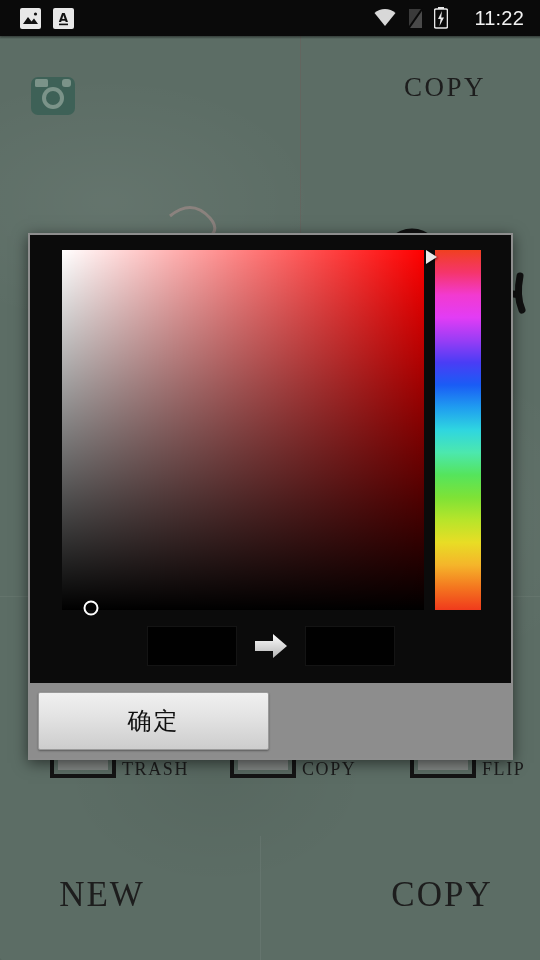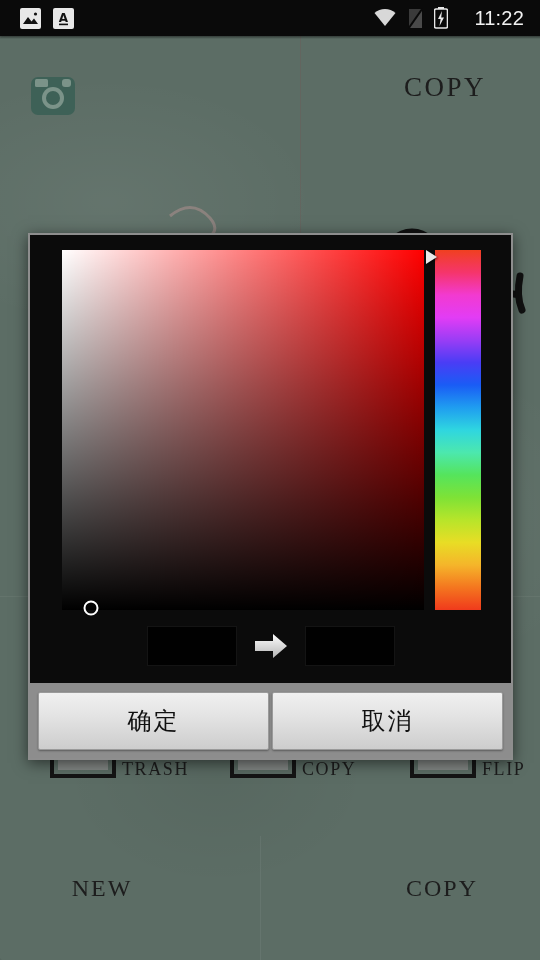--- a/index.html
+++ b/index.html
@@ -72,21 +72,21 @@
   .tool-icon { width:78px; height:48px; position:relative; }
   .tool-label {
     margin-top:6px; font-family:"Liberation Serif", serif;
     font-size:18px; letter-spacing:1.6px; color:#1c1c1c;
   }
 
   
   .footer-btn { position:absolute; top:875px; width:140px; height:50px; }
   .footer-btn.new { left:32px; }
   .footer-btn.share { left:372px; }
-  .footer-btn .scribble-word { font-size:24px; letter-spacing:2px; }
+  .footer-btn .scribble-word { font-size:35px; letter-spacing:2px; }
 
   
   .dialog {
     position:absolute; left:28px; top:233px; width:485px; height:527px;
     background:#0b0b0b; border:2px solid #8e8e8e;
     box-shadow:0 3px 14px rgba(0,0,0,.55);
   }
   .picker-body { position:relative; width:100%; height:448px; background:#0b0b0b; }
 
   .sv-square {
@@ -237,21 +237,20 @@
             </linearGradient>
           </defs>
           <path d="M1 9 L19 9 L19 2 L33 14 L19 26 L19 19 L1 19 Z" fill="url(#agr)"></path>
         </svg>
         <div class="swatch" id="swatch-new" style="background: rgb(1, 1, 1);"></div>
       </div>
     </div>
 
     <div class="btn-bar" id="btn-bar" style="background: rgb(141, 141, 141);">
       <div class="dlg-btn">确定</div>
-      <div class="dlg-btn">取消</div>
     </div>
   </div>
 
   <div class="statusbar" style="background: rgb(10, 10, 10);">
     <div class="sb-left">
       <div class="notif-icon">
         <svg viewBox="0 0 21 21" width="21" height="21">
           <rect x="1" y="1" width="19" height="19" rx="2" fill="#e8e8e8"></rect>
           <path d="M3 16 L8 9 L11.5 13.5 L14 10.5 L18 16 Z" fill="#111"></path>
           <circle cx="15.5" cy="6" r="1.6" fill="#111"></circle>

